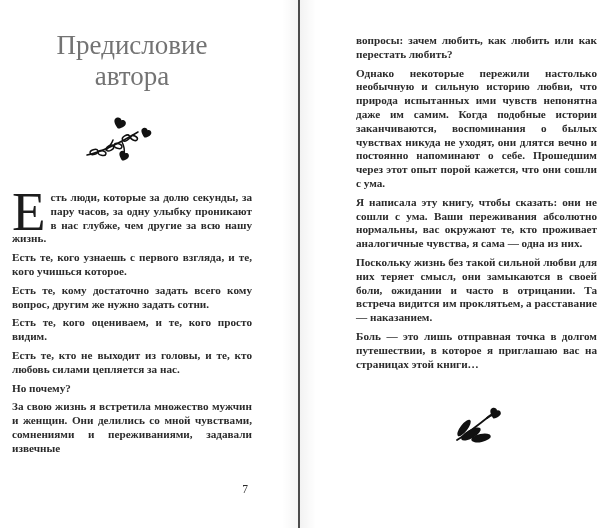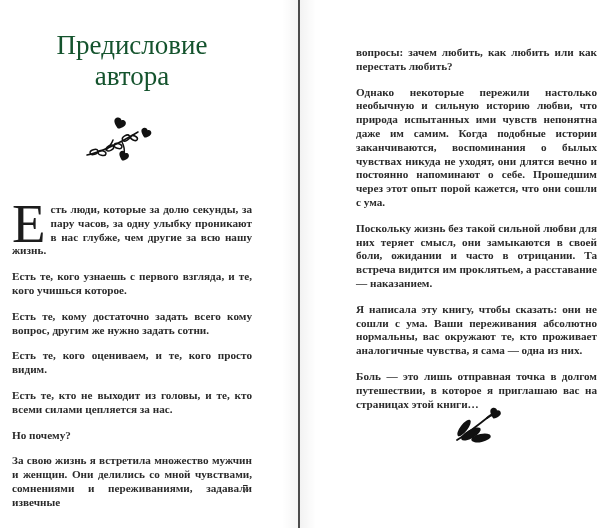--- a/index.html
+++ b/index.html
@@ -26,34 +26,34 @@
     position:absolute; left:282px; top:0; width:16px; height:528px;
     background:linear-gradient(to left, rgba(0,0,0,0.04), rgba(0,0,0,0));
     pointer-events:none;
   }
 
   
   .chapter-title {
     position:absolute; left:22px; top:30px; width:220px;
     text-align:center;
     font-size:27px; line-height:31px;
-    font-weight:400; color:#14532d;
+    font-weight:400; color:#737373;
   }
   .title-ornament {
     position:absolute; left:84px; top:116px;
     width:68px; height:48px;
   }
   .left-body {
     position:absolute; left:12px; top:191px; width:240px;
   }
   .right-body {
     position:absolute; left:356px; top:34px; width:241px;
   }
   .left-body p, .right-body p {
-    margin:12px 0 5px 0;
+    margin:0 0 5px 0;
     font-size:11.2px; line-height:13.8px;
     font-weight:600;
     text-align:justify;
     color:#2b2b2b;
   }
   .dropcap {
     float:left;
     font-size:55px; line-height:41px;
     padding-right:5px;
     font-weight:400;
@@ -96,38 +96,38 @@
         <path d="M58,13 c2,-2.2 5.4,-1.2 5.6,1.2 c2.4,-0.8 4.6,1.6 3.4,4 c-1.2,2.4 -5.6,3.6 -6.6,3.4 c-0.8,-0.9 -4.4,-6.2 -2.4,-8.6 z"></path>
         <path d="M36,36 c2,-2.2 5.2,-1.2 5.4,1.2 c2.4,-0.8 4.4,1.6 3.2,4 c-1.2,2.4 -5.4,3.6 -6.4,3.4 c-0.8,-0.9 -4.2,-6.2 -2.2,-8.6 z"></path>
       </g>
     </svg>
 
     <div class="left-body">
         <p><span class="dropcap">Е</span>сть люди, которые за долю секунды, за пару часов, за одну улыбку проникают в нас глубже, чем другие за всю нашу жизнь.</p>
         <p>Есть те, кого узнаешь с первого взгляда, и те, кого учишься которое.</p>
         <p>Есть те, кому достаточно задать всего кому вопрос, другим же нужно задать сотни.</p>
         <p>Есть те, кого оцениваем, и те, кого просто видим.</p>
-        <p>Есть те, кто не выходит из головы, и те, кто всеми силами цепляется за нас.</p>
+        <p>Есть те, кто не выходит из головы, и те, кто любовь силами цепляется за нас.</p>
         <p>Но почему?</p>
         <p>За свою жизнь я встретила множество мужчин и женщин. Они делились со мной чувствами, сомнениями и переживаниями, задавали извечные</p>
       </div>
 
     <div class="page-number">7</div>
   </div>
 
   <div class="gutter-shade-left"></div>
   <div class="divider"></div>
   <div class="gutter-shade-right"></div>
 
   <div>
     <div class="right-body">
         <p>вопросы: зачем любить, как любить или как перестать любить?</p>
         <p>Однако некоторые пережили настолько необычную и сильную историю любви, что природа испытанных ими чувств непонятна даже им самим. Когда подобные истории заканчиваются, воспоминания о былых чувствах никуда не уходят, они длятся вечно и постоянно напоминают о себе. Прошедшим через этот опыт порой кажется, что они сошли с ума.</p>
+        <p>Я написала эту книгу, чтобы сказать: они не сошли с ума. Ваши переживания абсолютно нормальны, вас окружают те, кто проживает аналогичные чувства, я сама — одна из них.</p>
         <p>Поскольку жизнь без такой сильной любви для них теряет смысл, они замыкаются в своей боли, ожидании и часто в отрицании. Та встреча видится им проклятьем, а расставание — наказанием.</p>
-        <p>Я написала эту книгу, чтобы сказать: они не сошли с ума. Ваши переживания абсолютно нормальны, вас окружают те, кто проживает аналогичные чувства, я сама — одна из них.</p>
         <p>Боль — это лишь отправная точка в долгом путешествии, в которое я приглашаю вас на страницах этой книги…</p>
       </div>
 
     <svg class="end-ornament" viewBox="0 0 50 40" xmlns="http://www.w3.org/2000/svg">
       <g stroke="#111" fill="none" stroke-width="1.8" stroke-linecap="round">
         <path d="M6,34 C 16,28 28,18 40,9"></path>
         <path d="M36,12 C 38,10 40,9 42,9"></path>
       </g>
       <g fill="#111">
         <ellipse cx="13" cy="22" rx="10" ry="3.6" transform="rotate(-52 13 22)"></ellipse>

